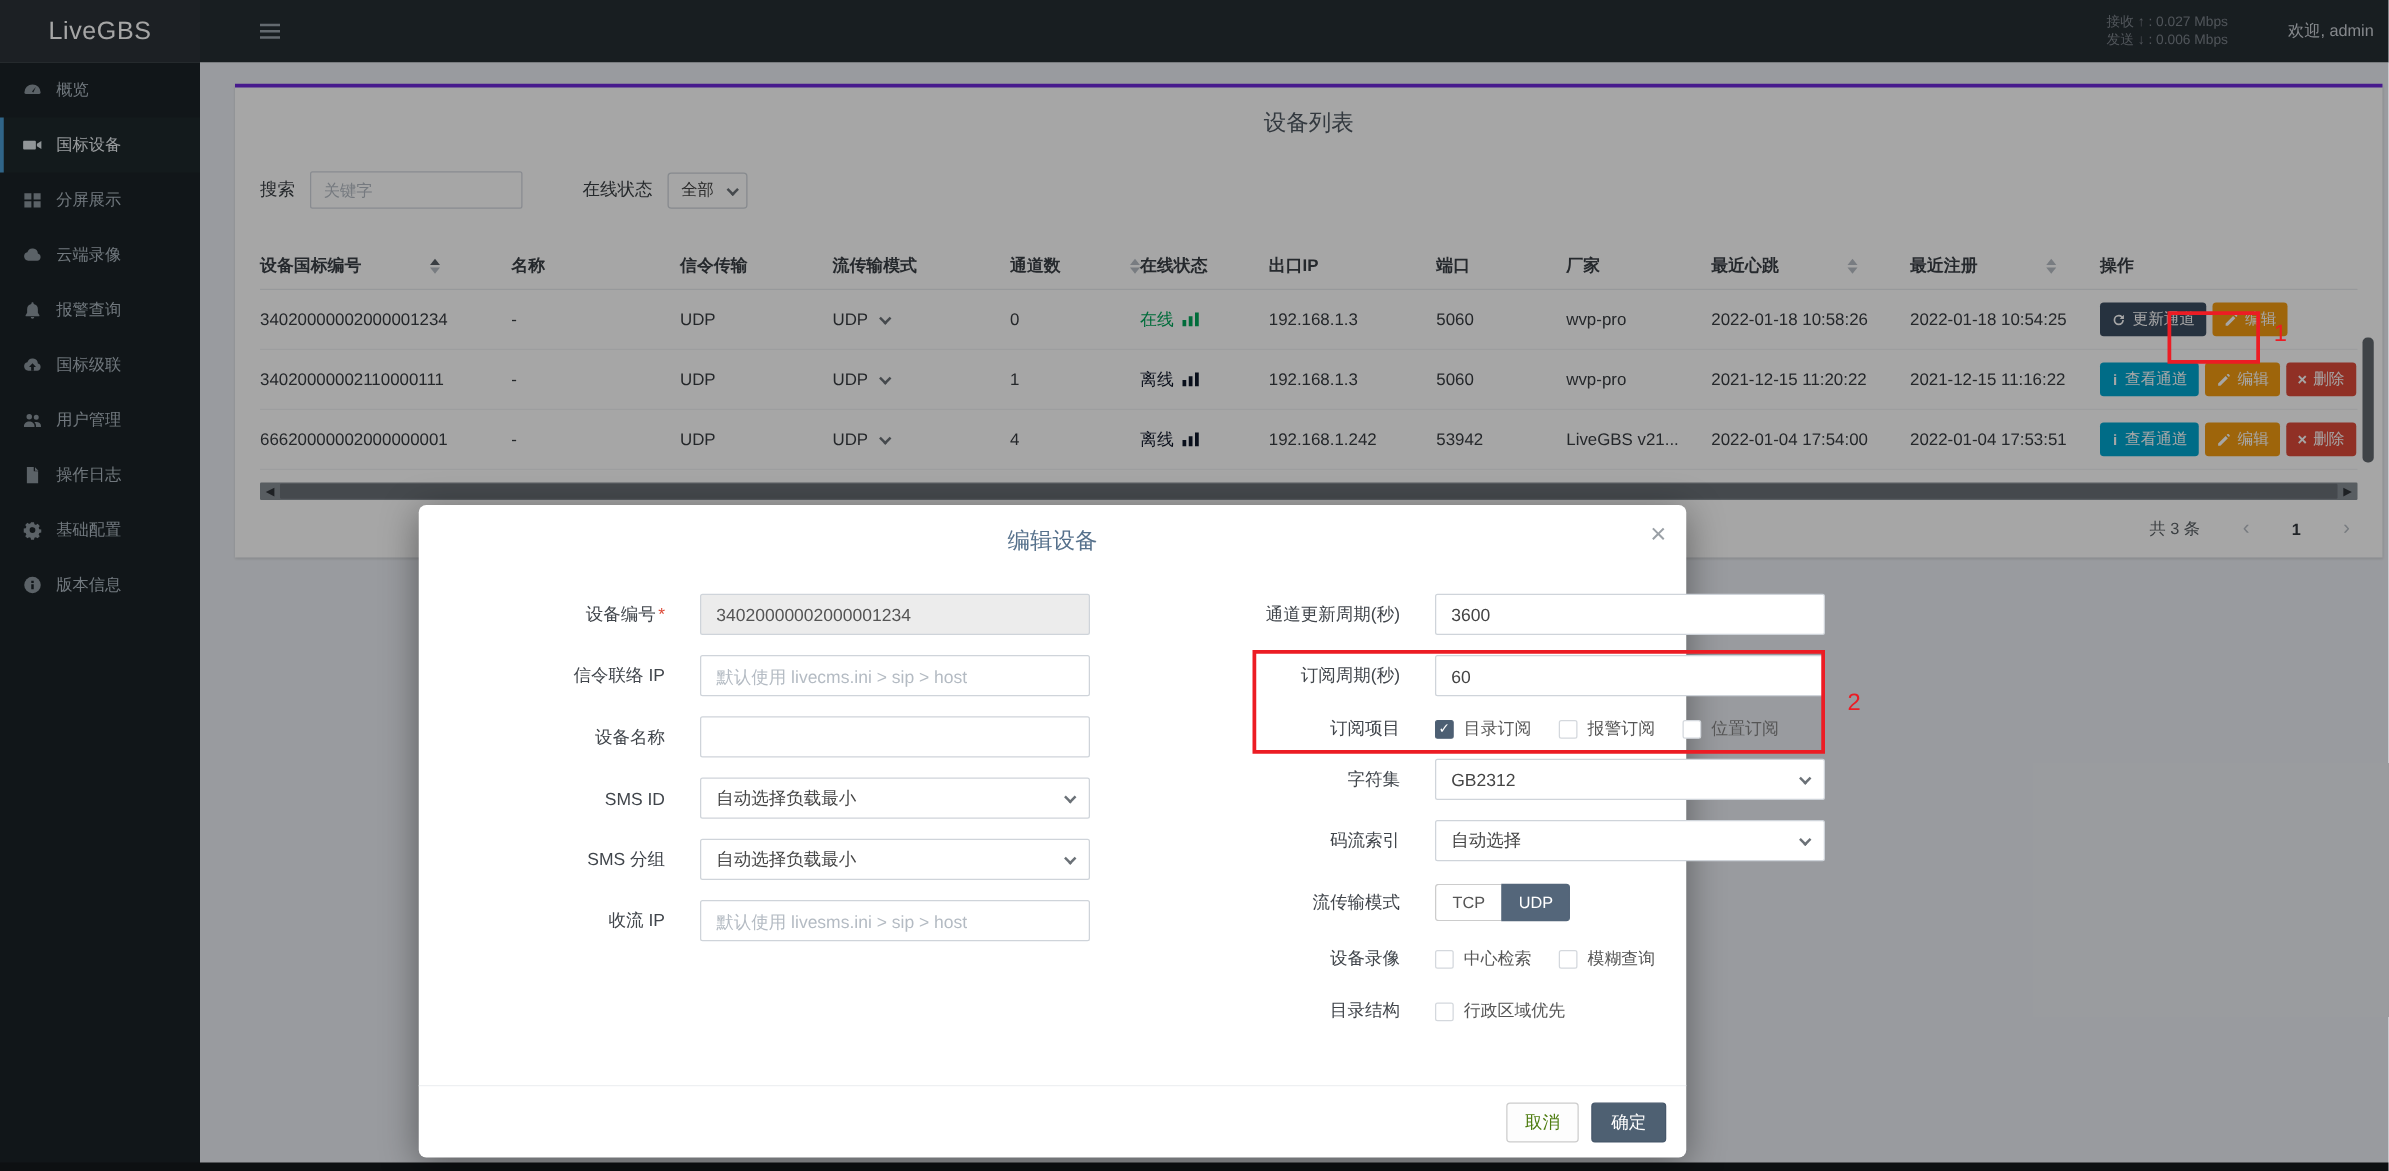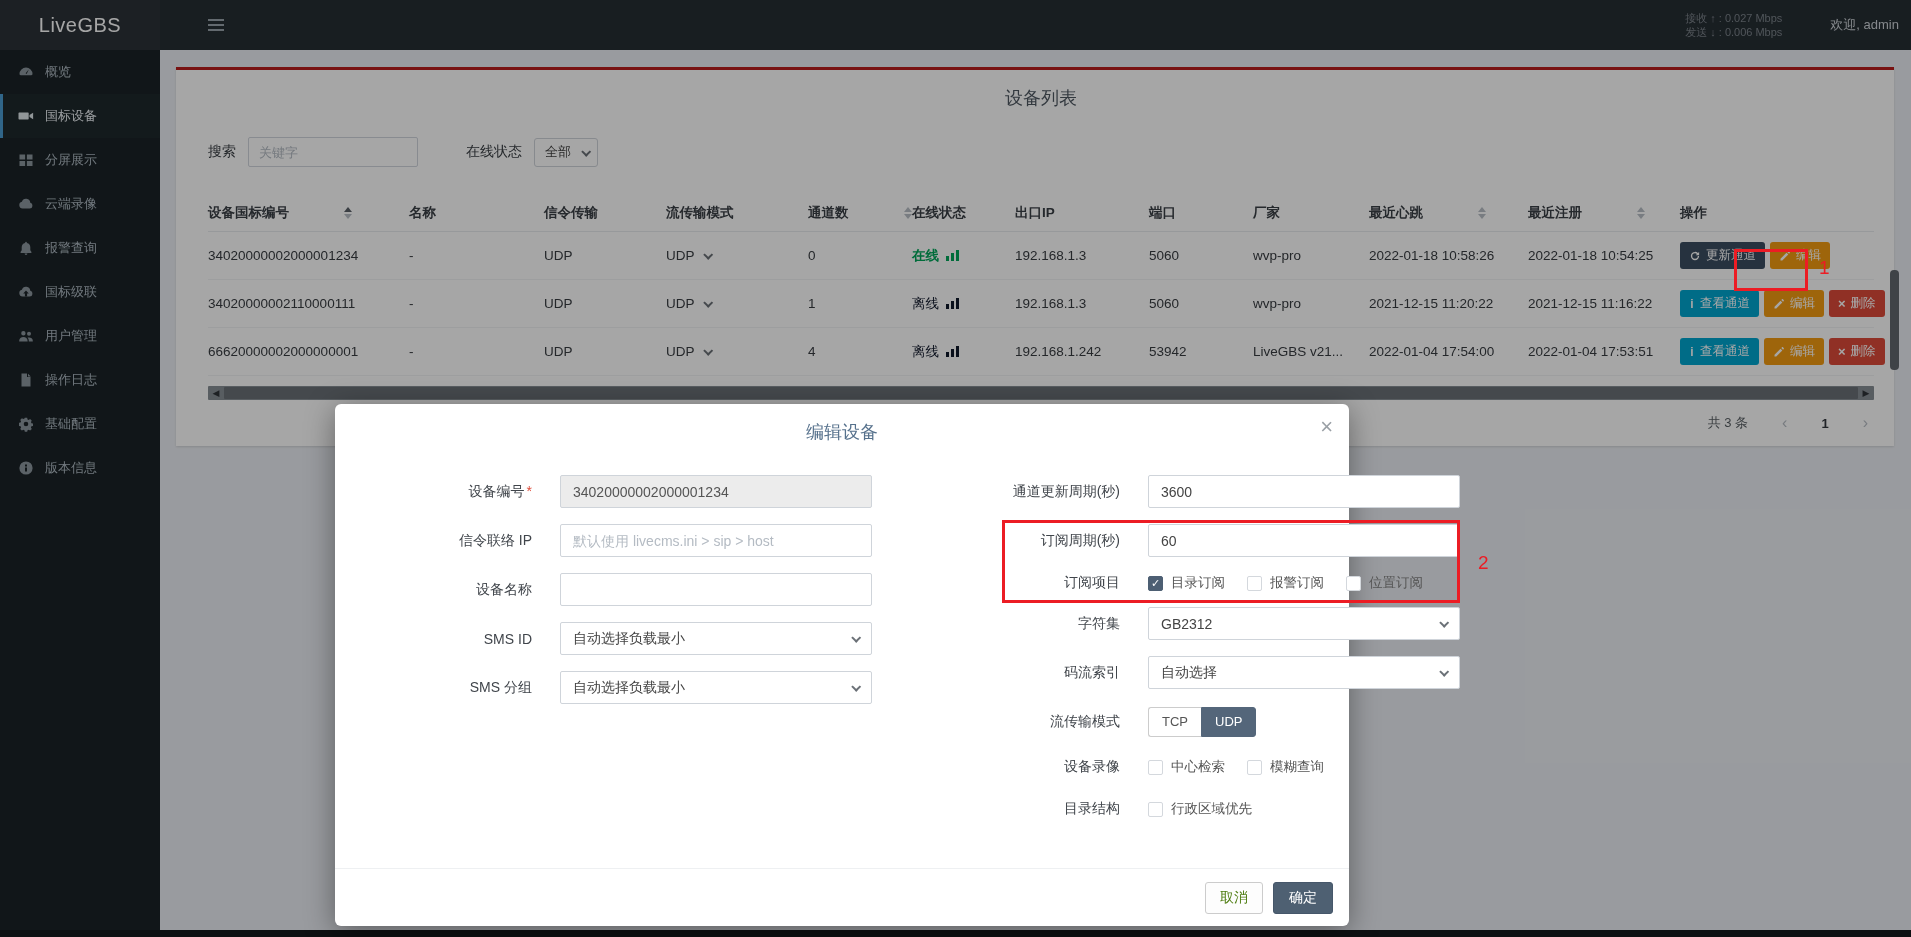--- a/index.html
+++ b/index.html
@@ -17,21 +17,21 @@
 
   
   .sidebar { position:absolute; top:50px; left:0; width:160px; bottom:0; background:#1b2327; z-index:1; }
   .sitem { height:44px; display:flex; align-items:center; padding-left:15px; gap:11px; color:#aeb9c2; font-size:13px; border-left:3px solid transparent; cursor:pointer; }
   .sitem .sicon { width:16px; height:16px; display:inline-flex; color:#8d979f; flex:0 0 16px; }
   .sitem.active { background:#1e282c; border-left-color:#4a9bd1; color:#eef3f6; }
   .sitem.active .sicon { color:#dfe6ea; }
 
   
   .content { position:absolute; left:160px; top:50px; right:0; bottom:0; background:#eceff4; z-index:1; }
-  .card { position:absolute; left:16px; top:17px; width:1718px; background:#fff; border-top:3px solid #b91c1c; box-shadow:0 1px 2px rgba(0,0,0,.12); padding:0 20px 14px 32px; }
+  .card { position:absolute; left:28px; top:17px; width:1718px; background:#fff; border-top:3px solid #6d28d9; box-shadow:0 1px 2px rgba(0,0,0,.12); padding:0 20px 14px 20px; }
   .card-title { margin-top:16px; text-align:center; font-size:18px; color:#4f5862; }
   .toolbar { margin-top:27px; display:flex; align-items:center; font-size:14px; color:#3a3f44; }
   .tb-input { width:170px; height:30px; border:1px solid #d2d6de; border-radius:2px; padding:0 10px; font-size:13px; color:#444; margin-left:12px; }
   .tb-input::placeholder { color:#b4bbc3; }
   .tb-status { margin-left:48px; }
   .tb-select { margin-left:12px; width:64px; height:29px; border:1px solid #cfd4da; border-radius:3px; background:#fff; display:flex; align-items:center; justify-content:space-between; padding:0 8px 0 10px; font-size:13px; color:#444; cursor:pointer; }
 
   .chev { width:7px; height:7px; border-right:2px solid #6b7177; border-bottom:2px solid #6b7177; transform:rotate(45deg) translateY(-1px); display:inline-block; }
 
   
@@ -40,21 +40,21 @@
   .thead { height:38px; border-bottom:1px solid #e9ebee; font-size:13.5px; font-weight:bold; color:#3a3f45; }
   .trow { height:48px; border-bottom:1px solid #f1f3f5; font-size:13.5px; color:#383c41; }
   .hcell { display:flex; align-items:center;gap:48px; }
   .sort { display:inline-flex; flex-direction:column; gap:2px; margin-left:7px; cursor:pointer; }
   .sort i { width:0; height:0; border-left:4px solid transparent; border-right:4px solid transparent; }
   .sort .up { border-bottom:5px solid #b9bfc6; }
   .sort .dn { border-top:5px solid #b9bfc6; }
   .sort.asc .up { border-bottom-color:#596068; }
   .stream-cell { display:flex; align-items:center; gap:9px; }
   .status { display:flex; align-items:center; gap:7px; font-size:13.5px; }
-  .status.online { color:#00a65a;font-weight:bold; }
+  .status.online { color:#00a65a; }
   .status.offline { color:#0f172a; }
   .bars { display:inline-flex; align-items:flex-end; gap:2px; cursor:pointer; }
   .bars i { width:3px; background:currentColor; display:block; }
   .b1{height:5px;} .b2{height:8px;} .b3{height:11px;}
 
   .agroup { display:flex; gap:5px; }
   .abtn { display:inline-flex; align-items:center; height:27px; padding:0 9px; border-radius:3px; color:#fff; font-size:12.5px; gap:5px; border:none; cursor:pointer; white-space:nowrap; }
   .abtn.navy { background:#3b4d61; } .abtn.info { background:#00a7d0; }
   .abtn.warn { background:#f39c12; } .abtn.dang { background:#dd4b39; }
   .bicon { width:12px; height:12px; display:inline-flex; }
@@ -474,20 +474,24 @@
         </div>
         <div class="mrow">
           <div class="mlabel">SMS 分组</div>
           <div class="mctl">
               <div class="tselect">
                 <span>自动选择负载最小</span>
                 <span class="chev"></span>
               </div>
             </div>
         </div>
+        <div class="mrow">
+          <div class="mlabel">收流 IP</div>
+          <div class="mctl"><input class="tinput" placeholder="默认使用 livesms.ini &gt; sip &gt; host" style=""></div>
+        </div>
       </div>
 
       <div class="mcol right">
         <div class="mrow">
           <div class="mlabel">通道更新周期(秒)</div>
           <div class="mctl"><input class="tinput" value="3600" style=""></div>
         </div>
         <div class="mrow">
           <div class="mlabel">订阅周期(秒)</div>
           <div class="mctl"><input class="tinput" value="60" style=""></div>

